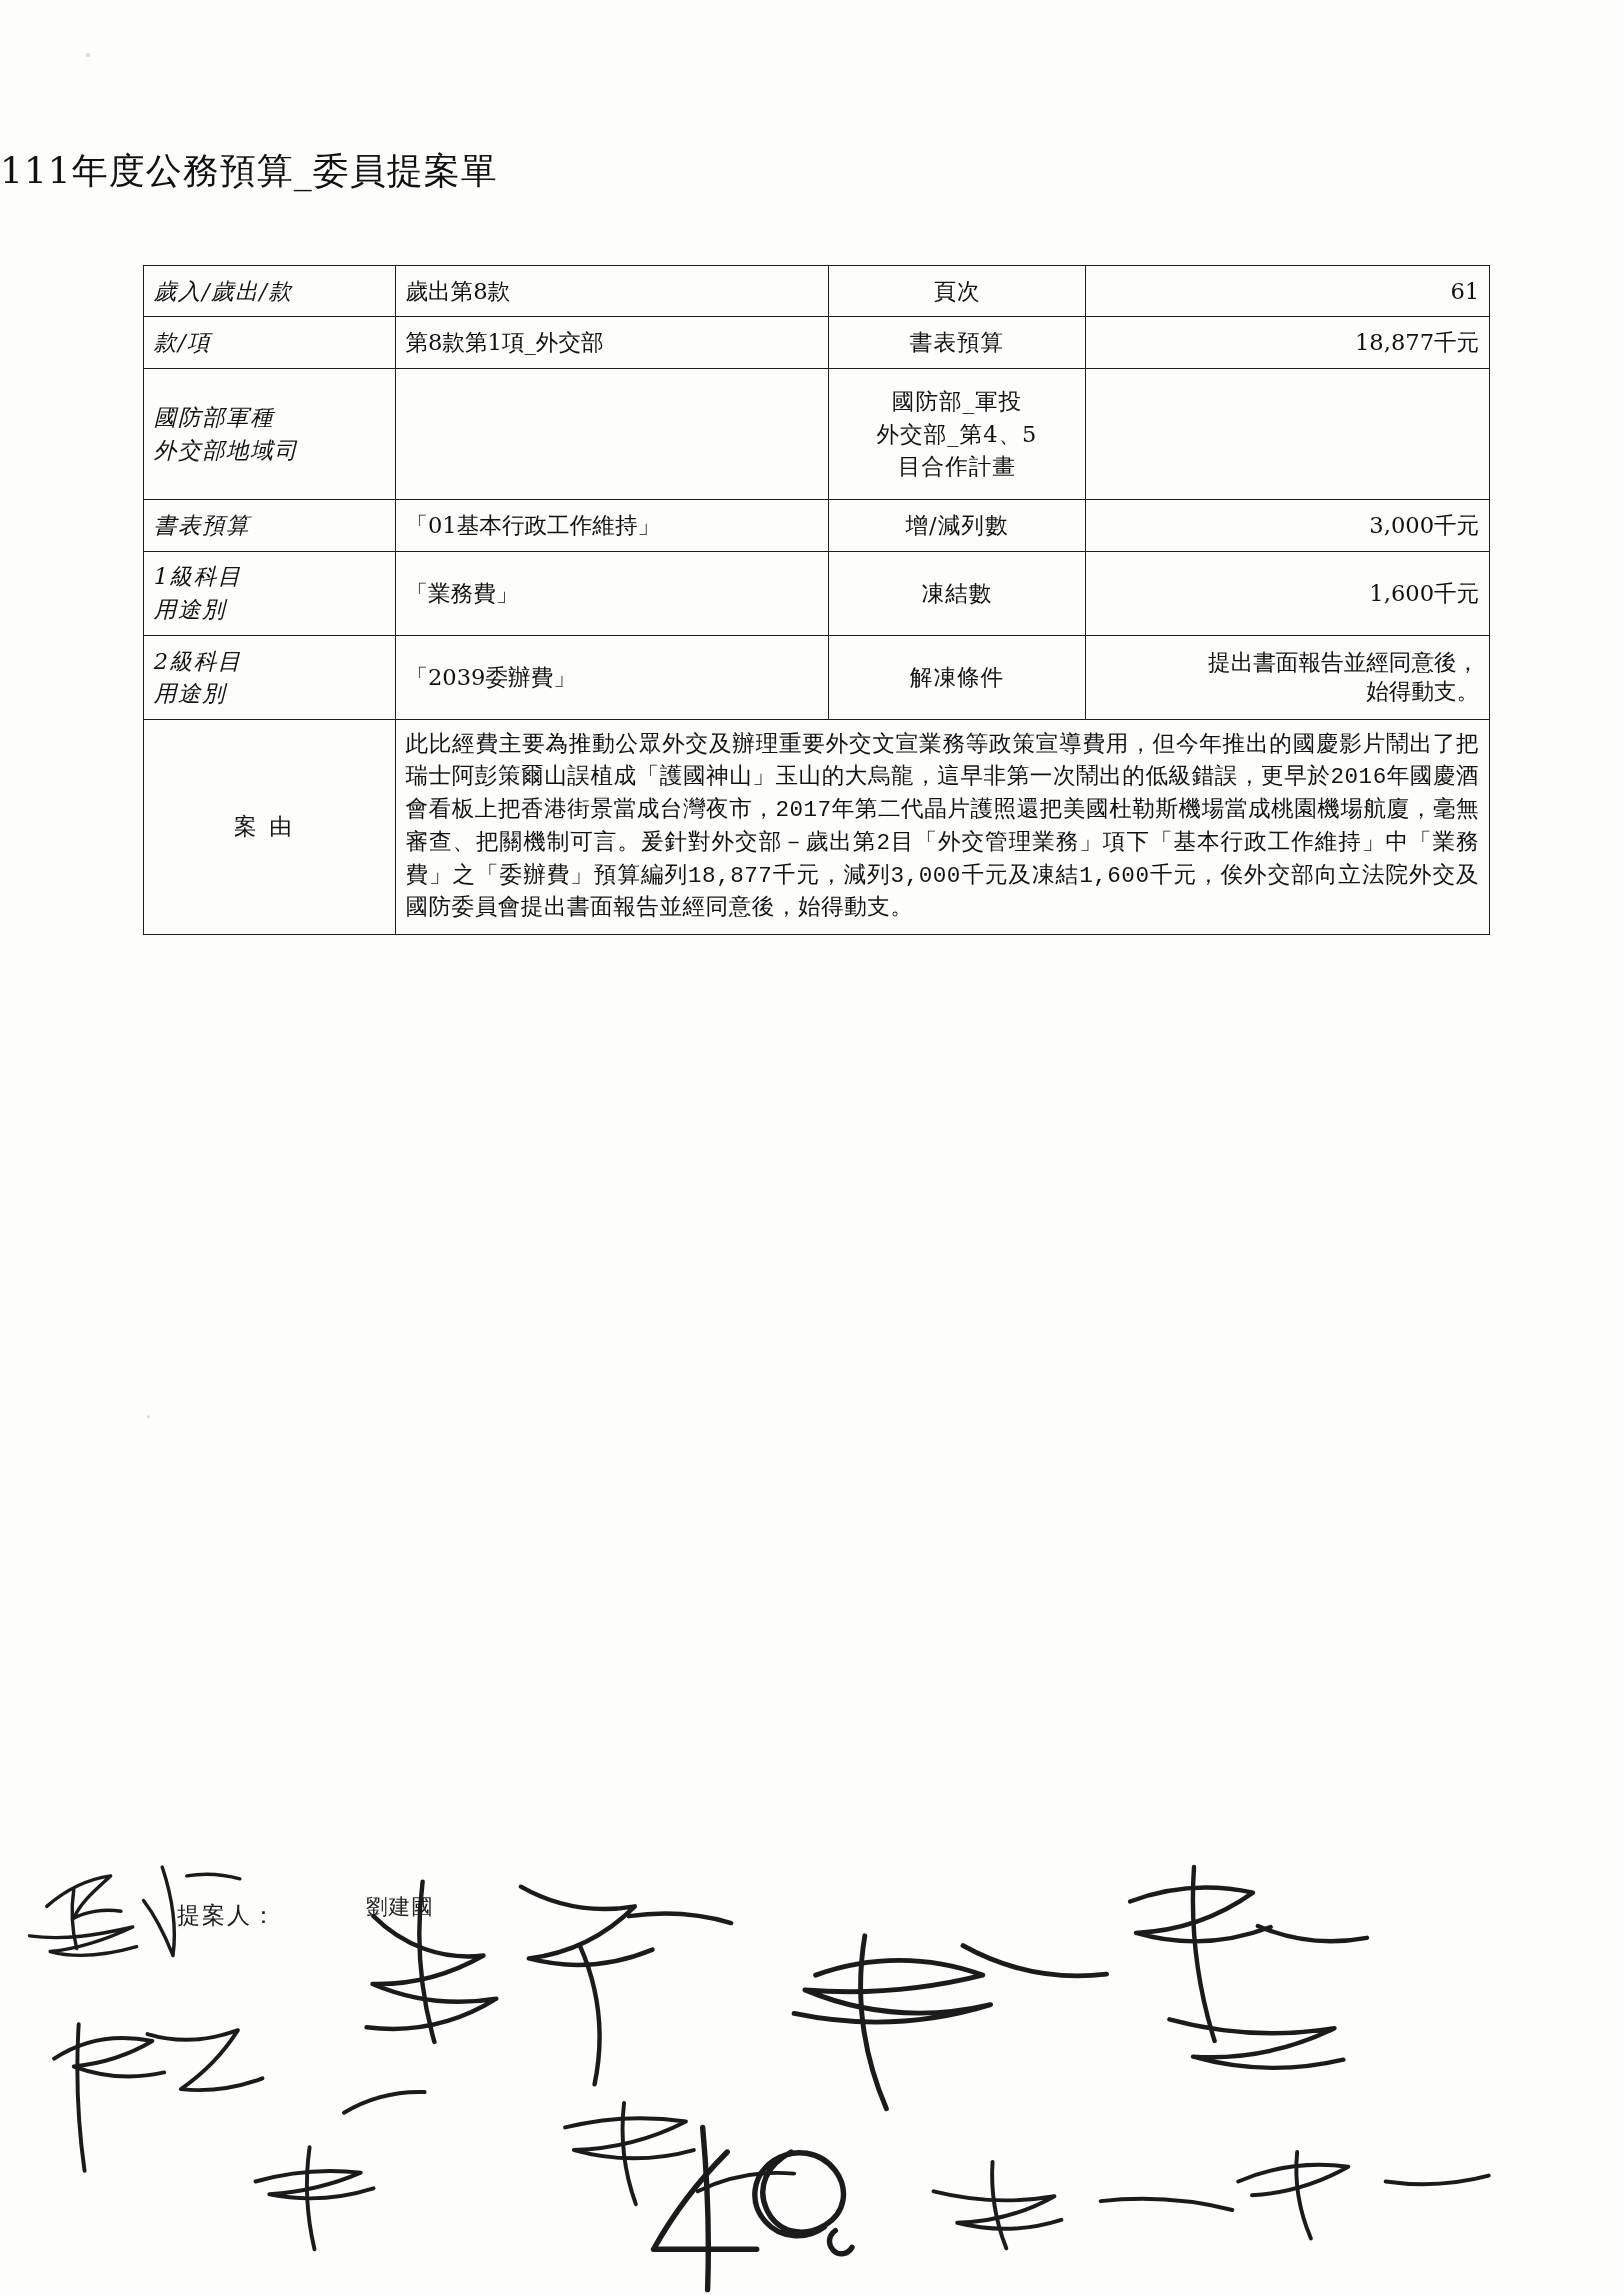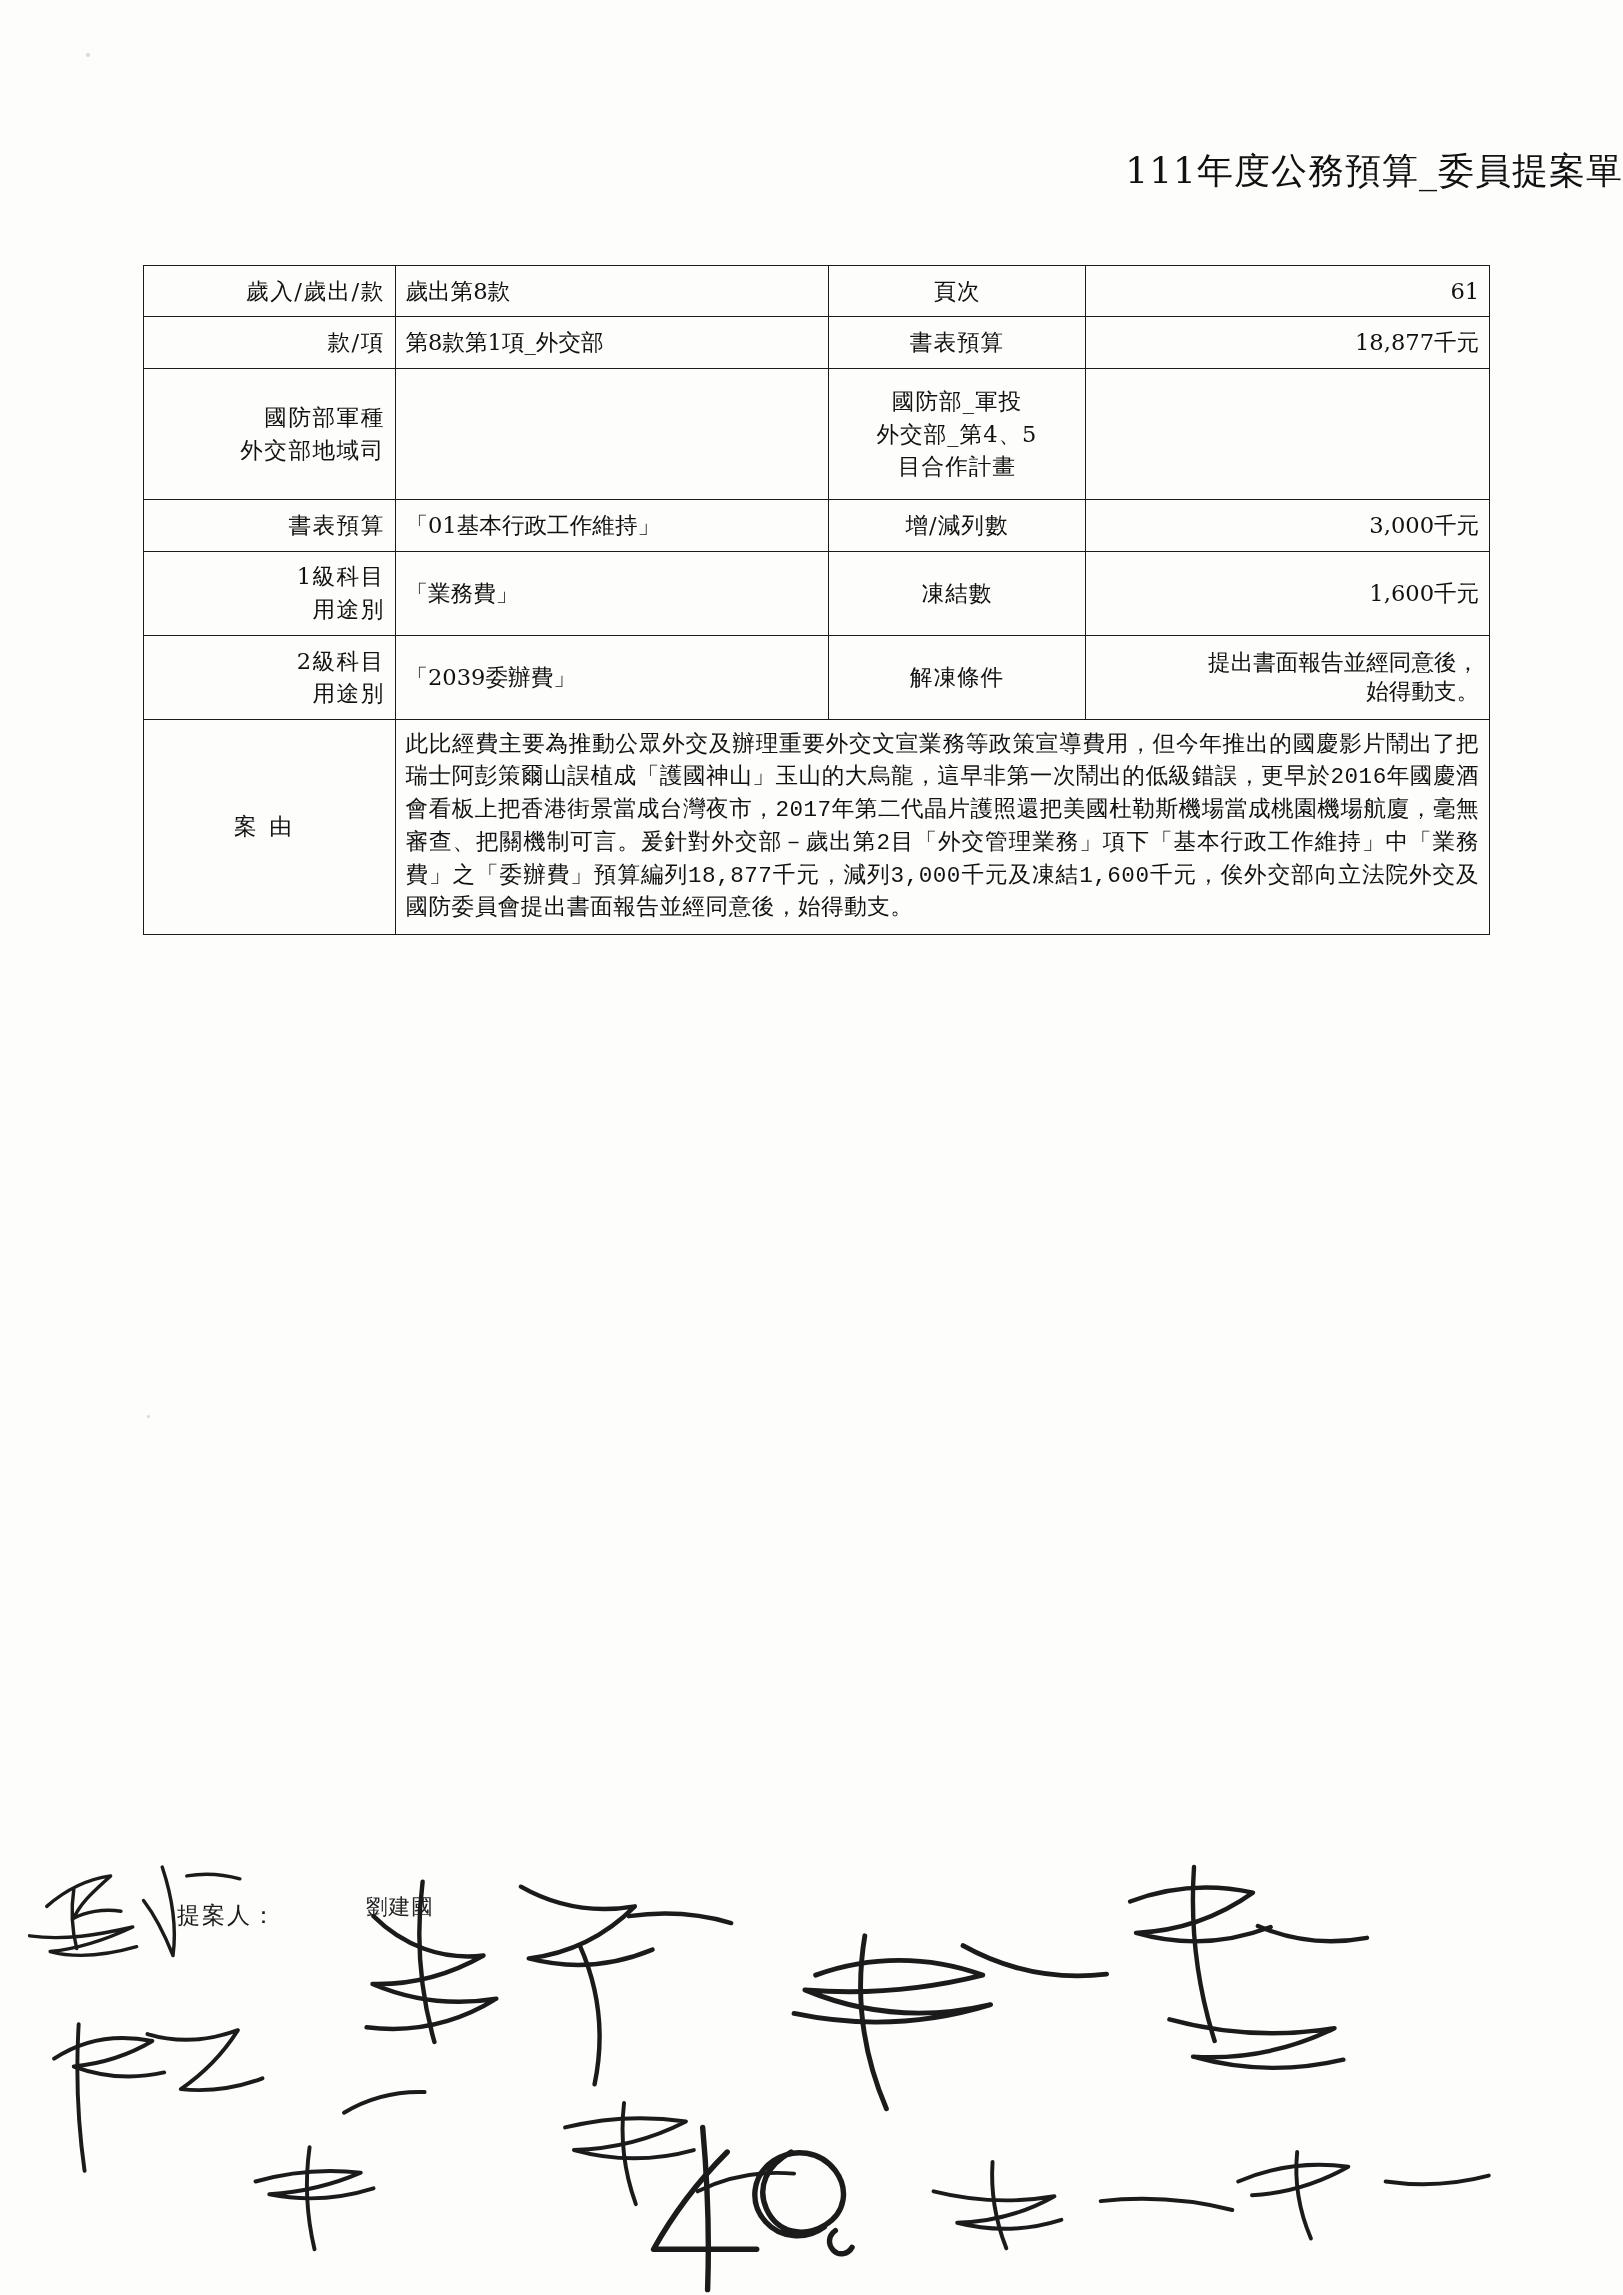--- a/index.html
+++ b/index.html
@@ -25,21 +25,21 @@
     position: absolute;
     background: #b9b9b9;
     border-radius: 50%;
     opacity: .55;
   }
   .doc-title {
     position: absolute;
     top: 147px;
     left: 0;
     width: 100%;
-    text-align: right;
+    text-align: left;
     font-size: 36px;
     letter-spacing: 1px;
     font-family: "DejaVu Serif", "Liberation Serif", serif;
     color: #111;
   }
   table.form {
     position: absolute;
     top: 265px;
     left: 143px;
     width: 1347px;
@@ -48,23 +48,24 @@
   }
   table.form td {
     border: 1.5px solid #1c1c1c;
     padding: 8.8px 9.8px;
     font-size: 22.6px;
     line-height: 1.45;
     vertical-align: middle;
     color: #111;
   }
   td.lbl {
-    text-align: right;
+    text-align: left;
     width: 231px;
     letter-spacing: 1.5px;
+    font-style: italic;
   }
   td.val {
     text-align: left;
     width: 413px;
   }
   td.lbl2 {
     text-align: center;
     width: 236px;
     letter-spacing: 1px;
   }

